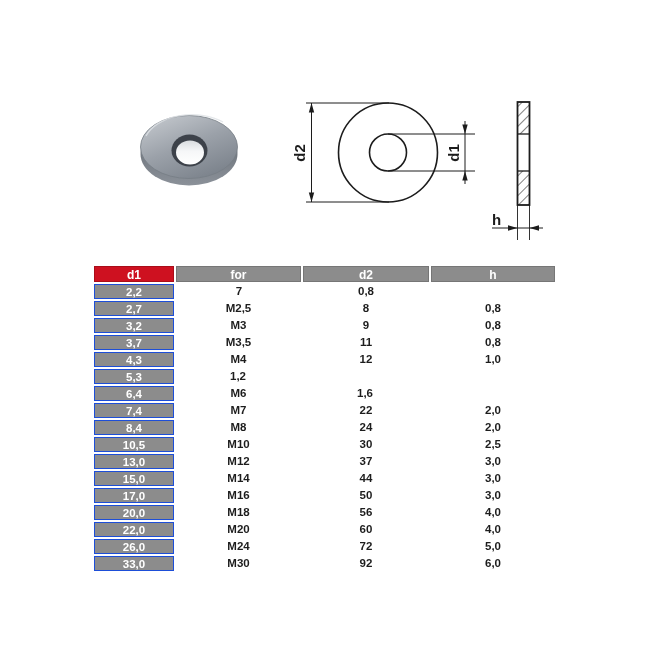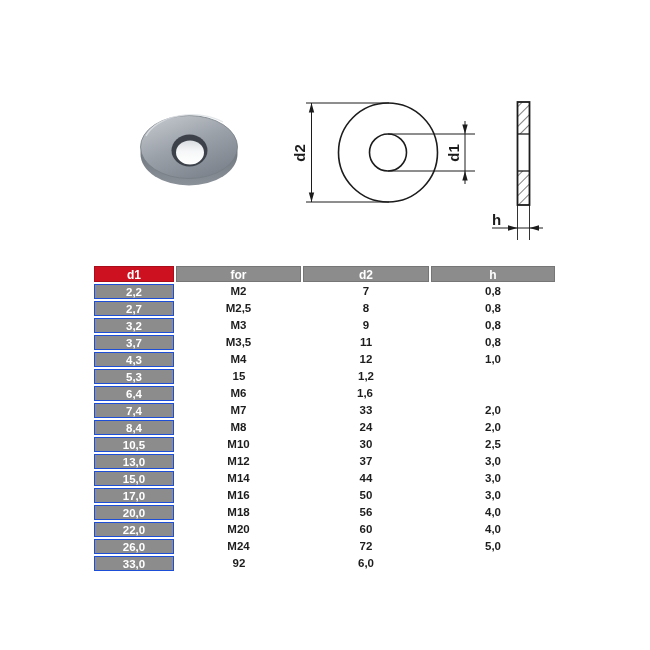--- a/index.html
+++ b/index.html
@@ -102,21 +102,20 @@
   <div class="spec-table">
     <div class="tr">
       <div class="th accent c0">d1</div>
       <div class="th c1">for</div>
       <div class="th c2">d2</div>
       <div class="th c3">h</div>
     </div>
     <div>
         <div class="tr">
           <div class="td c0 key">2,2</div>
-          <div class="td c1">M2</div>
           <div class="td c2">7</div>
           <div class="td c3">0,8</div>
         </div>
         <div class="tr">
           <div class="td c0 key">2,7</div>
           <div class="td c1">M2,5</div>
           <div class="td c2">8</div>
           <div class="td c3">0,8</div>
         </div>
         <div class="tr">
@@ -132,32 +131,31 @@
           <div class="td c3">0,8</div>
         </div>
         <div class="tr">
           <div class="td c0 key">4,3</div>
           <div class="td c1">M4</div>
           <div class="td c2">12</div>
           <div class="td c3">1,0</div>
         </div>
         <div class="tr">
           <div class="td c0 key">5,3</div>
-          <div class="td c2">15</div>
           <div class="td c3">1,2</div>
         </div>
         <div class="tr">
           <div class="td c0 key">6,4</div>
           <div class="td c1">M6</div>
           <div class="td c3">1,6</div>
         </div>
         <div class="tr">
           <div class="td c0 key">7,4</div>
           <div class="td c1">M7</div>
-          <div class="td c2">33</div>
+          <div class="td c2">22</div>
           <div class="td c3">2,0</div>
         </div>
         <div class="tr">
           <div class="td c0 key">8,4</div>
           <div class="td c1">M8</div>
           <div class="td c2">24</div>
           <div class="td c3">2,0</div>
         </div>
         <div class="tr">
           <div class="td c0 key">10,5</div>
@@ -196,19 +194,20 @@
           <div class="td c3">4,0</div>
         </div>
         <div class="tr">
           <div class="td c0 key">26,0</div>
           <div class="td c1">M24</div>
           <div class="td c2">72</div>
           <div class="td c3">5,0</div>
         </div>
         <div class="tr">
           <div class="td c0 key">33,0</div>
+          <div class="td c1">M30</div>
           <div class="td c2">92</div>
           <div class="td c3">6,0</div>
         </div>
       </div>
   </div>
 
 </div>
 
 </body></html>

